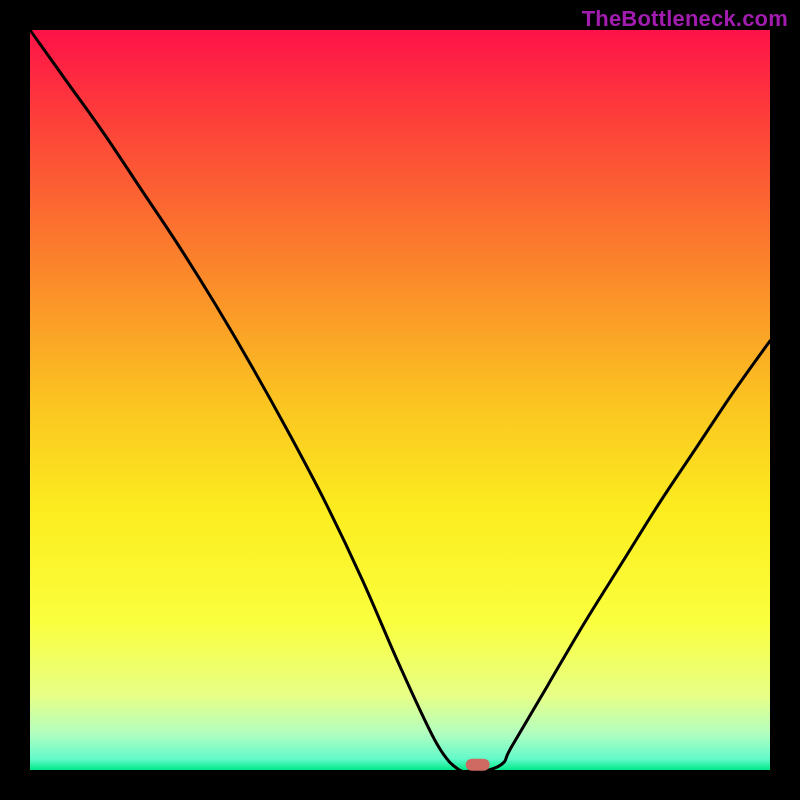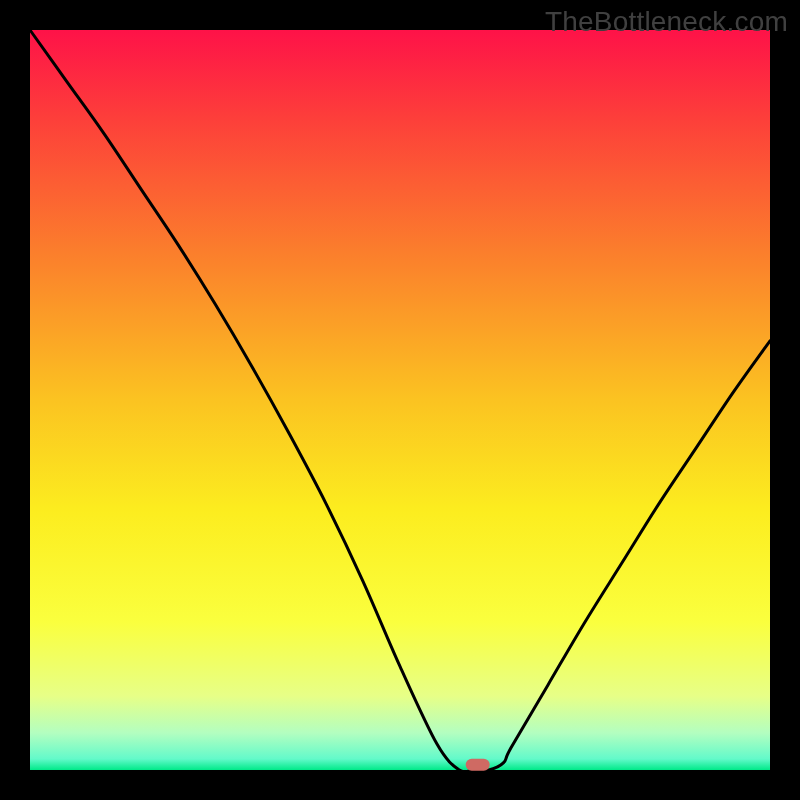--- a/index.html
+++ b/index.html
@@ -13,23 +13,23 @@
   }
   .chart-wrap {
     position: relative;
     width: 800px;
     height: 800px;
   }
   .watermark {
     position: absolute;
     top: 6px;
     right: 12px;
-    font-size: 28px;
-    font-weight: 400;
-    color: #404040;
+    font-size: 22px;
+    font-weight: 700;
+    color: #a21caf;
     letter-spacing: 0.2px;
     z-index: 50;
   }
   svg {
     display: block;
   }
 </style>
 </head>
 <body>
 

